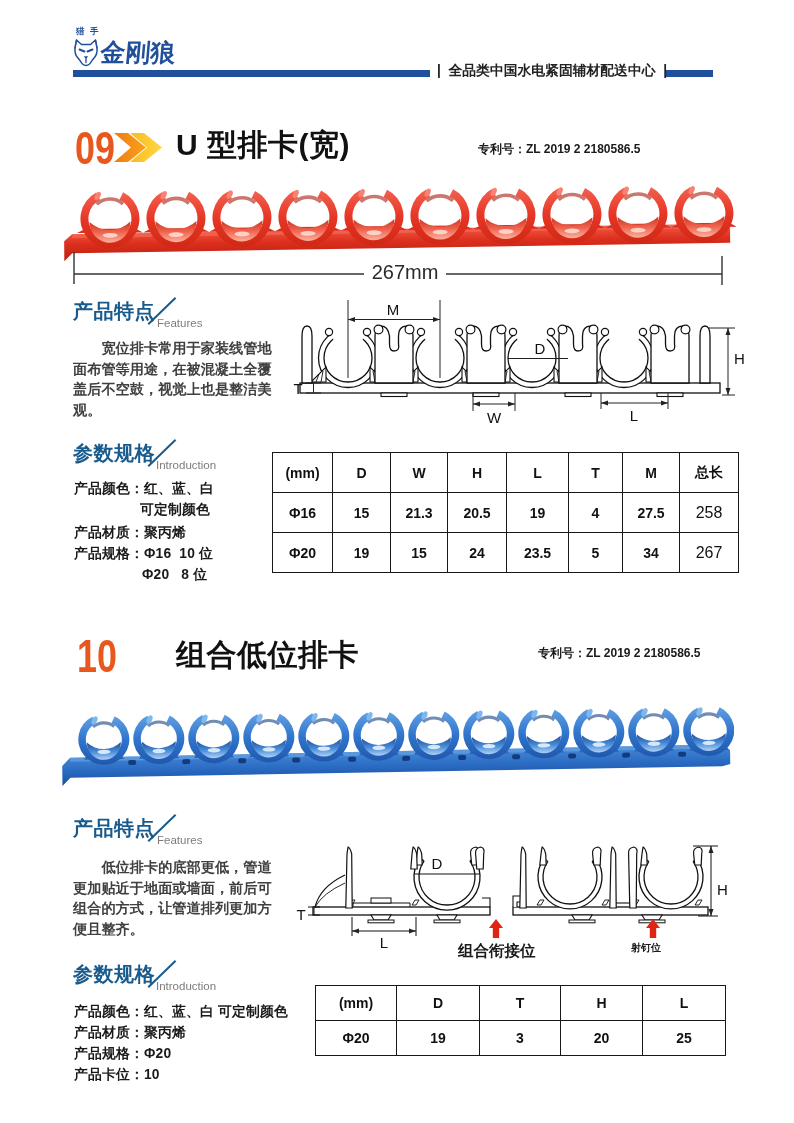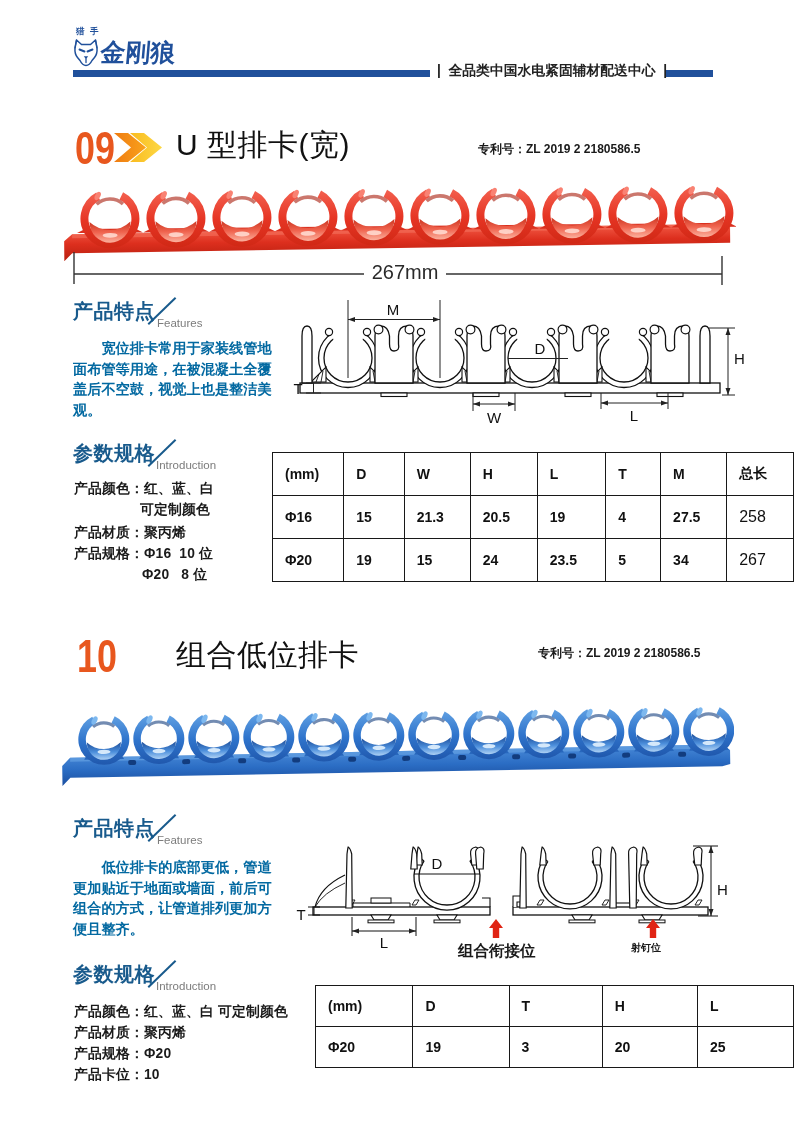--- a/index.html
+++ b/index.html
@@ -4,27 +4,27 @@
 <style>
 html,body{margin:0;padding:0;}
 body{width:794px;height:1123px;position:relative;background:#fff;
  font-family:"Liberation Sans",sans-serif;overflow:hidden;}
 .abs{position:absolute;}
 .cn{color:#1a1a1a;font-weight:bold;}
 .bluehead{color:#185a8c;font-weight:bold;font-size:20px;letter-spacing:0.5px;}
 .enghead{color:#7c7c7c;font-size:11.5px;}
 .slash{position:absolute;width:38px;height:2.2px;background:#185a8c;transform:rotate(-44deg);transform-origin:center;}
 .num{font-weight:bold;font-size:46px;line-height:1;color:#e8571e;transform:scaleX(0.78);transform-origin:left top;letter-spacing:0px;}
-.sectitle{font-weight:normal;font-size:30px;color:#111;letter-spacing:0.5px;line-height:1.1;}
+.sectitle{font-weight:bold;font-size:30px;color:#111;letter-spacing:0.5px;line-height:1.1;}
 .patent{font-weight:bold;font-size:12px;color:#1a1a1a;}
-.para{font-weight:bold;font-size:14.2px;color:#0369a1;line-height:20.6px;letter-spacing:0;}
+.para{font-weight:bold;font-size:14.2px;color:#404040;line-height:20.6px;letter-spacing:0;}
 .info{font-weight:bold;font-size:13.8px;color:#1a1a1a;letter-spacing:0.2px;white-space:nowrap;}
 table{border-collapse:collapse;}
-td{border:1.3px solid #181818;vertical-align:middle;
- font-weight:bold;font-size:14px;color:#111;padding:12px;}
+td{border:1.3px solid #181818;text-align:center;vertical-align:middle;
+ font-weight:bold;font-size:14px;color:#111;padding:0;}
 </style>
 </head>
 <body>
 
 <svg class="abs" style="left:70px;top:24px;" width="120" height="46" viewBox="0 0 120 46">
  <g stroke="#20509b" fill="none" stroke-width="1.5" stroke-linejoin="round" stroke-linecap="round">
 
   <path d="M6.5,16 L11.5,20.5 L20.5,20.5 L25.5,16 L27,24 Q27.5,30 24.5,33.5 L22,36.5 Q19.5,41.5 16,41.5 Q12.5,41.5 10,36.5 L7.5,33.5 Q4.5,30 5,24 Z"></path>
   <path d="M6.5,16 L5,24 M25.5,16 L27,24" stroke-width="1.2"></path>
   <path d="M9.5,25.5 L14.5,27.5 M22.5,25.5 L17.5,27.5" stroke-width="1.9"></path>

